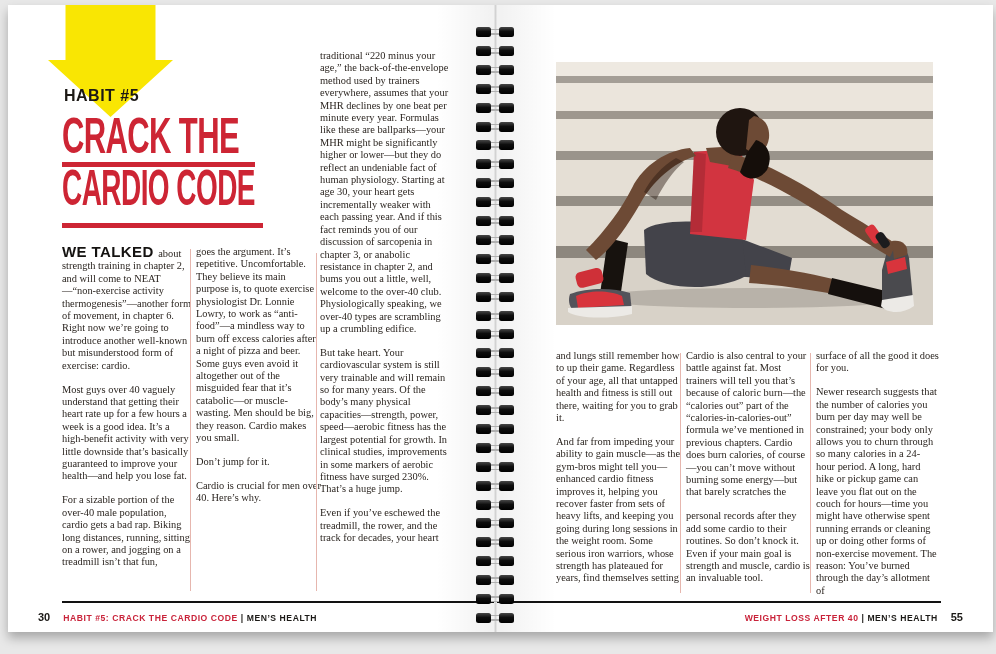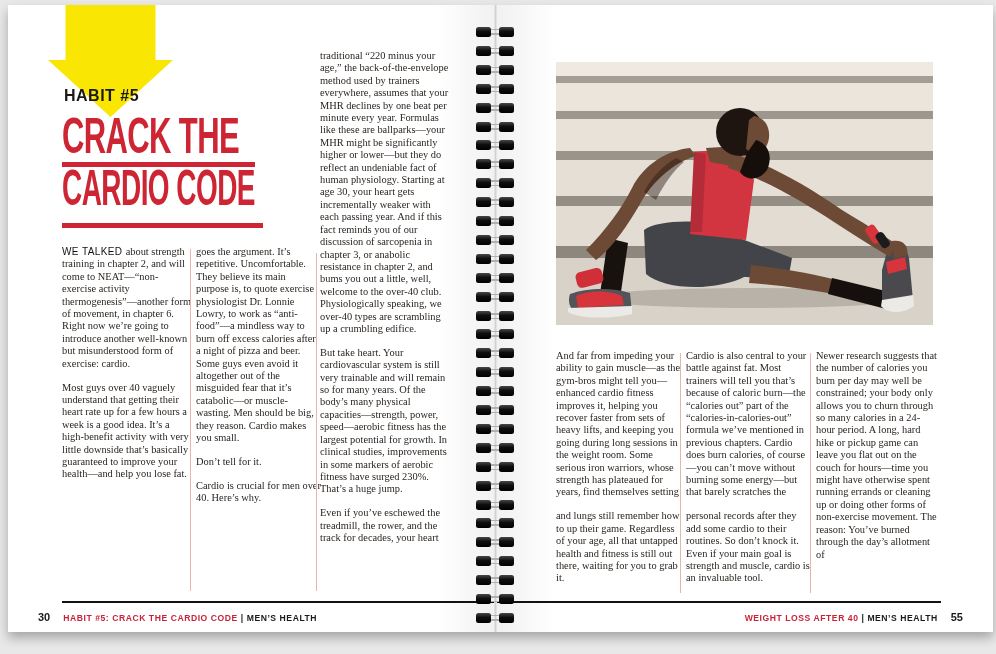--- a/index.html
+++ b/index.html
@@ -16,22 +16,22 @@
   .title span{display:inline-block;transform-origin:0 0;font-size:50px;line-height:1;letter-spacing:-1px}
   .title.t1{top:106px}.title.t1 span{transform:scaleX(.62)}
   .title.t2{top:158px}.title.t2 span{transform:scaleX(.56)}
   .trule{position:absolute;left:54px;height:5px;background:#cd2534;z-index:2}
   .trule.r1{top:157px;width:193px}
   .trule.r2{top:218px;width:201px}
   
   .col{position:absolute;font-family:"Liberation Serif",serif;font-size:10.4px;
        line-height:12.4px;color:#2b2520;text-align:left}
   .col p{margin:0 0 11.5px}
-  .col strong.lead{font-family:"Liberation Sans",sans-serif;font-size:10px;
-       font-weight:400;letter-spacing:.4px;color:#141210}
+  .col strong.lead{font-family:"Liberation Sans",sans-serif;font-size:15px;
+       font-weight:700;letter-spacing:.4px;color:#141210}
   .c1{left:54px;top:241px;width:129px}
   .c2{left:188px;top:241px;width:125px}
   .c3{left:312px;top:45px;width:129px}
   .rc1{left:548px;top:345px;width:125px}
   .rc2{left:678px;top:345px;width:125px}
   .rc3{left:808px;top:345px;width:123px}
   .vsep{position:absolute;width:1px;background:#e6b6ae}
   .s1{left:182px;top:244px;height:342px}
   .s2{left:308px;top:248px;height:338px}
   .s3{left:672px;top:348px;height:240px}
@@ -69,24 +69,25 @@
     <div class="arrow"></div>
     <div class="kicker">HABIT #5</div>
     <div class="title t1"><span>CRACK THE</span></div>
     <div class="trule r1"></div>
     <div class="title t2"><span>CARDIO CODE</span></div>
     <div class="trule r2"></div>
 
     <div class="col c1">
         <p><strong class="lead">WE TALKED </strong>about strength training in chapter 2, and will come to NEAT—“non-exercise activity thermogenesis”—another form of movement, in chapter 6. Right now we’re going to introduce another well-known but misunderstood form of exercise: cardio.</p>
         <p>Most guys over 40 vaguely understand that getting their heart rate up for a few hours a week is a good idea. It’s a high-benefit activity with very little downside that’s basically guaranteed to improve your health—and help you lose fat.</p>
+        <p>For a sizable portion of the over-40 male population, cardio gets a bad rap. Biking long distances, running, sitting on a rower, and jogging on a treadmill isn’t that fun,</p>
       </div>
     <div class="col c2">
         <p>goes the argument. It’s repetitive. Uncomfortable. They believe its main purpose is, to quote exercise physiologist Dr. Lonnie Lowry, to work as “anti-food”—a mindless way to burn off excess calories after a night of pizza and beer. Some guys even avoid it altogether out of the misguided fear that it’s catabolic—or muscle-wasting. Men should be big, they reason. Cardio makes you small.</p>
-        <p>Don’t tell for it.</p>
+        <p>Don’t jump for it.</p>
         <p>Cardio is crucial for men over 40. Here’s why.</p>
       </div>
     <div class="col c3">
         <p>traditional “220 minus your age,” the back-of-the-envelope method used by trainers everywhere, assumes that your MHR declines by one beat per minute every year. Formulas like these are ballparks—your MHR might be significantly higher or lower—but they do reflect an undeniable fact of human physiology. Starting at age 30, your heart gets incrementally weaker with each passing year. And if this fact reminds you of our discussion of sarcopenia in chapter 3, or anabolic resistance in chapter 2, and bums you out a little, well, welcome to the over-40 club. Physiologically speaking, we over-40 types are scrambling up a crumbling edifice.</p>
         <p>But take heart. Your cardiovascular system is still very trainable and will remain so for many years. Of the body’s many physical capacities—strength, power, speed—aerobic fitness has the largest potential for growth. In clinical studies, improvements in some markers of aerobic fitness have surged 230%. That’s a huge jump.</p>
         <p>Even if you’ve eschewed the treadmill, the rower, and the track for decades, your heart</p>
       </div>
     <div class="vsep s1"></div>
     <div class="vsep s2"></div>
 
@@ -145,28 +146,29 @@
         <rect x="322" y="170" width="9" height="17" rx="4" fill="#1c1c1e" transform="rotate(-35 326 178)"></rect>
         <path d="M336,179 C347,177 353,184 351,193 L338,197 Z" fill="#6d4a35"></path>
 
         <circle cx="184" cy="70" r="24" fill="#1f1510"></circle>
         <path d="M198,54 C209,56 214,65 213,76 C212,85 206,91 199,93 L190,87 L193,58 Z" fill="#6d4a35"></path>
         <path d="M200,78 C213,82 217,95 211,108 C203,119 190,119 184,110 L191,91 Z" fill="#150e0a"></path>
       </svg>
     </div>
 
     <div class="col rc1">
+        <p>and lungs still remember how to up their game. Regardless of your age, all that untapped health and fitness is still out there, waiting for you to grab it.</p>
         <p>And far from impeding your ability to gain muscle—as the gym-bros might tell you—enhanced cardio fitness improves it, helping you recover faster from sets of heavy lifts, and keeping you going during long sessions in the weight room. Some serious iron warriors, whose strength has plateaued for years, find themselves setting</p>
-        <p>and lungs still remember how to up their game. Regardless of your age, all that untapped health and fitness is still out there, waiting for you to grab it.</p>
       </div>
     <div class="col rc2">
         <p>Cardio is also central to your battle against fat. Most trainers will tell you that’s because of caloric burn—the “calories out” part of the “calories-in-calories-out” formula we’ve mentioned in previous chapters. Cardio does burn calories, of course—you can’t move without burning some energy—but that barely scratches the</p>
         <p>personal records after they add some cardio to their routines. So don’t knock it. Even if your main goal is strength and muscle, cardio is an invaluable tool.</p>
       </div>
     <div class="col rc3">
+        <p>surface of all the good it does for you.</p>
         <p>Newer research suggests that the number of calories you burn per day may well be constrained; your body only allows you to churn through so many calories in a 24-hour period. A long, hard hike or pickup game can leave you flat out on the couch for hours—time you might have otherwise spent running errands or cleaning up or doing other forms of non-exercise movement. The reason: You’ve burned through the day’s allotment of</p>
       </div>
     <div class="vsep s3"></div>
     <div class="vsep s4"></div>
 
     <div class="pfoot rfoot">
       <span class="red">WEIGHT LOSS AFTER 40</span>
       <span>|</span>
       <span>MEN’S HEALTH</span><span class="gap"></span>
       <span class="pnum">55</span>

